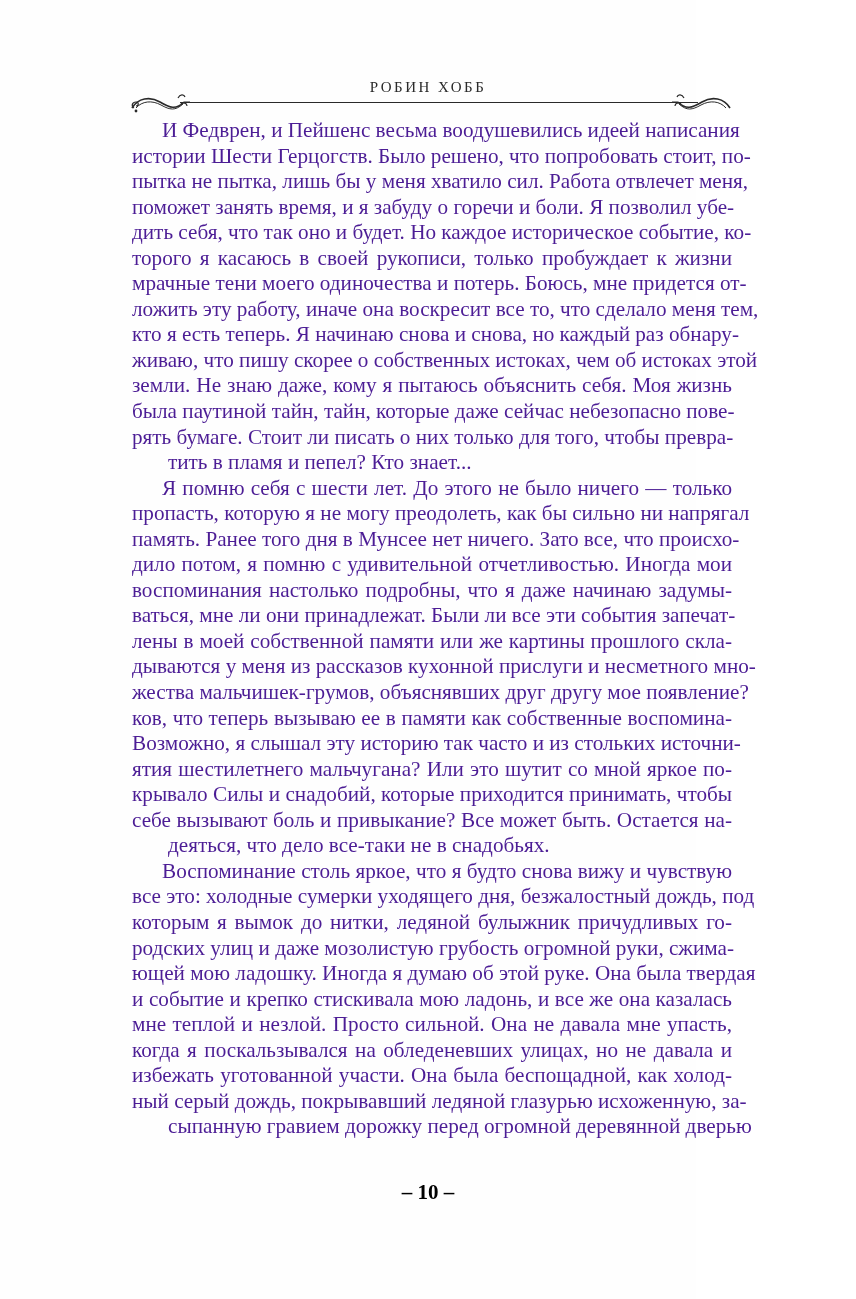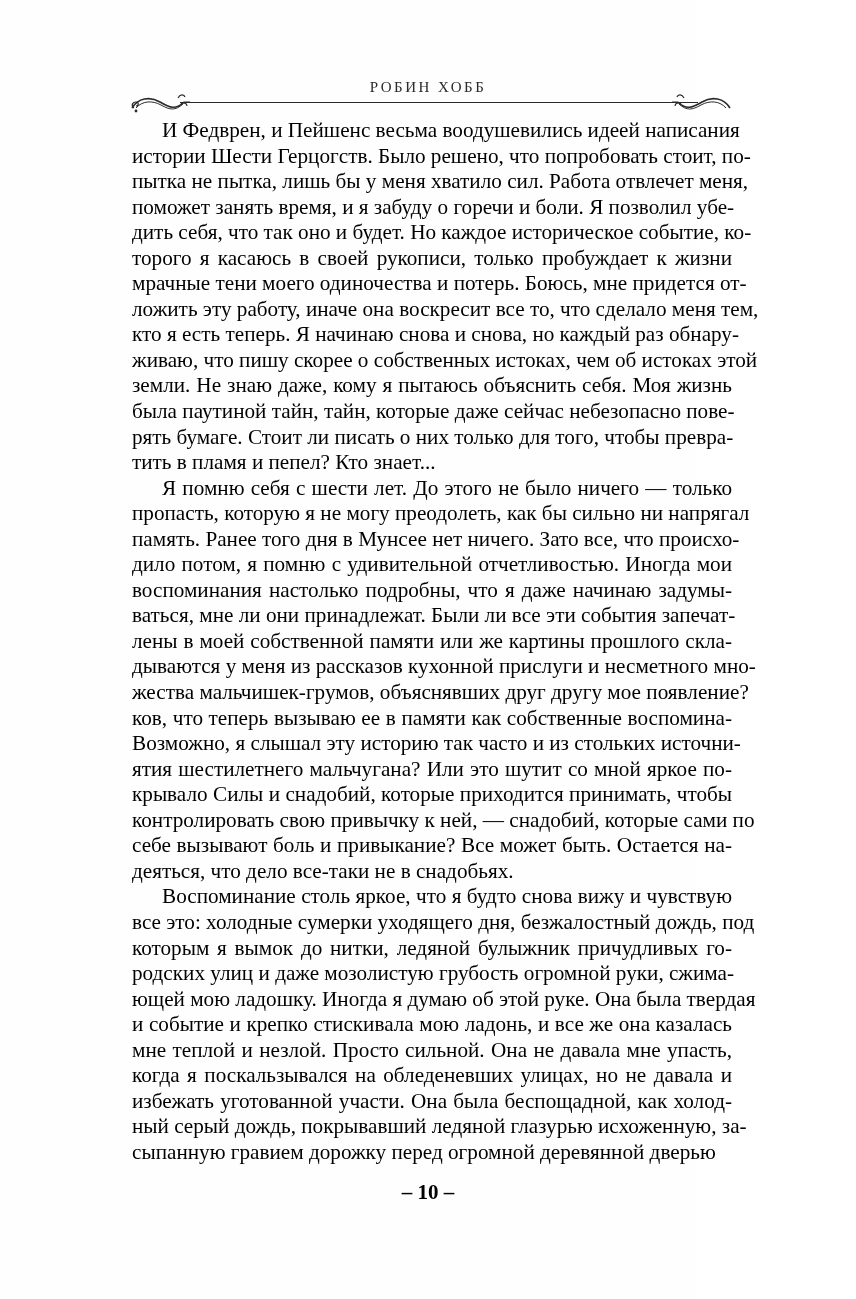--- a/index.html
+++ b/index.html
@@ -10,28 +10,28 @@
       font-family: "Liberation Serif", "DejaVu Serif", serif; font-size: 15px;
       letter-spacing: 2.5px; color: #2a2a2a;
     }
     .rule { position: absolute; top: 102px; left: 180px; width: 518px; height: 1.3px; background: #2a2a2a; }
     .ornament { position: absolute; top: 88px; width: 62px; height: 26px; }
     .ornament.left { left: 128px; }
     .ornament.right { left: 672px; transform: scaleX(-1); }
     .body-text {
       position: absolute; left: 132px; top: 118px; width: 600px;
       font-family: "Liberation Serif", "DejaVu Serif", serif; font-size: 21.2px;
-      color: #000000;
+      color: #4c1d95;
     }
     .line {
       height: 25.55px; line-height: 25.55px; white-space: nowrap;
       text-align: justify; text-align-last: justify; overflow: visible;
     }
     .line.indent { padding-left: 30px; }
-    .line.last { text-align-last: left; }
+    .line.last { text-align-last: left; margin-left: 36px; }
     .folio {
       position: absolute; left: 0; width: 856px; top: 1180px; text-align: center;
       font-family: "Liberation Serif", "DejaVu Serif", serif; font-size: 21px; font-weight: bold;
       color: #000000;
     }
   </style>
 </head>
 <body>
 
 <div class="page">
@@ -78,21 +78,20 @@
         <div class="line">дило потом, я помню с удивительной отчетливостью. Иногда мои</div>
         <div class="line">воспоминания настолько подробны, что я даже начинаю задумы-</div>
         <div class="line">ваться, мне ли они принадлежат. Были ли все эти события запечат-</div>
         <div class="line">лены в моей собственной памяти или же картины прошлого скла-</div>
         <div class="line">дываются у меня из рассказов кухонной прислуги и несметного мно-</div>
         <div class="line">жества мальчишек-грумов, объяснявших друг другу мое появление?</div>
         <div class="line">ков, что теперь вызываю ее в памяти как собственные воспомина-</div>
         <div class="line">Возможно, я слышал эту историю так часто и из стольких источни-</div>
         <div class="line">ятия шестилетнего мальчугана? Или это шутит со мной яркое по-</div>
         <div class="line">крывало Силы и снадобий, которые приходится принимать, чтобы</div>
-        <div class="line">контролировать свою привычку к ней, — снадобий, которые сами по</div>
         <div class="line">себе вызывают боль и привыкание? Все может быть. Остается на-</div>
         <div class="line last">деяться, что дело все-таки не в снадобьях.</div>
       </div>
       <div>
         <div class="line indent">Воспоминание столь яркое, что я будто снова вижу и чувствую</div>
         <div class="line">все это: холодные сумерки уходящего дня, безжалостный дождь, под</div>
         <div class="line">которым я вымок до нитки, ледяной булыжник причудливых го-</div>
         <div class="line">родских улиц и даже мозолистую грубость огромной руки, сжима-</div>
         <div class="line">ющей мою ладошку. Иногда я думаю об этой руке. Она была твердая</div>
         <div class="line">и событие и крепко стискивала мою ладонь, и все же она казалась</div>

